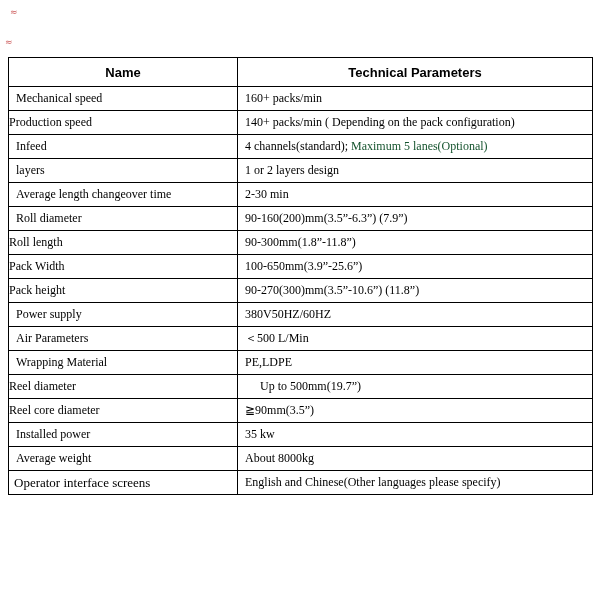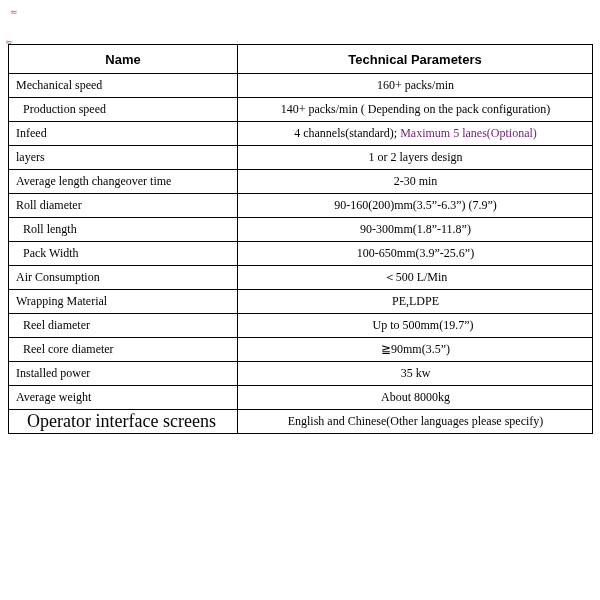--- a/index.html
+++ b/index.html
@@ -23,21 +23,21 @@
     font-size: 9px;
     line-height: 9px;
     font-family: "DejaVu Sans", sans-serif;
     opacity: 0.85;
   }
   .mark-1 { left: 10px; top: 8px; }
   .mark-2 { left: 5px; top: 38px; }
 
   table.spec {
     position: absolute;
-    left: 8px; top: 44px;
+    left: 8px; top: 57px;
     width: 584px;
     border-collapse: collapse;
     table-layout: fixed;
   }
   table.spec th, table.spec td {
     border: 1px solid #000000;
     overflow: hidden;
     white-space: nowrap;
     vertical-align: middle;
   }
@@ -47,23 +47,23 @@
     font-size: 13px;
     text-align: center;
     height: 29px;
     padding: 2px 4px;
   }
   table.spec td {
     font-size: 12px;
     height: 24px;
     padding: 1px 6px 1px 7px;
   }
-  td.name-cell.indent { padding-left: 14px; }
-  td.name-cell.flush  { padding-left: 18px; font-size: 18px; }
-  td.value-cell { padding-left: 9px; text-align: center; }
+  td.name-cell.indent { padding-left: 0; }
+  td.name-cell.flush  { padding-left: 5px; font-size: 13px; }
+  td.value-cell { padding-left: 9px; }
   td.value-cell.vindent { padding-left: 22px; }
   .red { color: #cc0000; }
 </style>
 </head>
 <body>
 
 <div class="page">
 
   <span class="red-mark mark-1">≈</span>
   <span class="red-mark mark-2">≈</span>
@@ -83,21 +83,21 @@
         <tr>
           <td class="name-cell">Mechanical speed</td>
           <td class="value-cell"><span>160+ packs/min</span></td>
         </tr>
         <tr>
           <td class="name-cell indent">Production speed</td>
           <td class="value-cell"><span>140+ packs/min ( Depending on the pack configuration)</span></td>
         </tr>
         <tr>
           <td class="name-cell">Infeed</td>
-          <td class="value-cell"><span>4 channels(standard); </span><span class="red" style="color: #701a75;">Maximum 5 lanes(Optional)</span></td>
+          <td class="value-cell"><span>4 channels(standard); </span><span class="red" style="color: #14532d;">Maximum 5 lanes(Optional)</span></td>
         </tr>
         <tr>
           <td class="name-cell">layers</td>
           <td class="value-cell"><span>1 or 2 layers design</span></td>
         </tr>
         <tr>
           <td class="name-cell">Average length changeover time</td>
           <td class="value-cell"><span>2-30 min</span></td>
         </tr>
         <tr>
@@ -106,21 +106,29 @@
         </tr>
         <tr>
           <td class="name-cell indent">Roll length</td>
           <td class="value-cell"><span>90-300mm(1.8”-11.8”)</span></td>
         </tr>
         <tr>
           <td class="name-cell indent">Pack Width</td>
           <td class="value-cell"><span>100-650mm(3.9”-25.6”)</span></td>
         </tr>
         <tr>
-          <td class="name-cell">Air Consumption</td>
+          <td class="name-cell indent">Pack height</td>
+          <td class="value-cell"><span>90-270(300)mm(3.5”-10.6”) (11.8”)</span></td>
+        </tr>
+        <tr>
+          <td class="name-cell">Power supply</td>
+          <td class="value-cell"><span>380V50HZ/60HZ</span></td>
+        </tr>
+        <tr>
+          <td class="name-cell">Air Parameters</td>
           <td class="value-cell"><span>＜500 L/Min</span></td>
         </tr>
         <tr>
           <td class="name-cell">Wrapping Material</td>
           <td class="value-cell"><span>PE,LDPE</span></td>
         </tr>
         <tr>
           <td class="name-cell indent">Reel diameter</td>
           <td class="value-cell vindent"><span>Up to 500mm(19.7”)</span></td>
         </tr>

